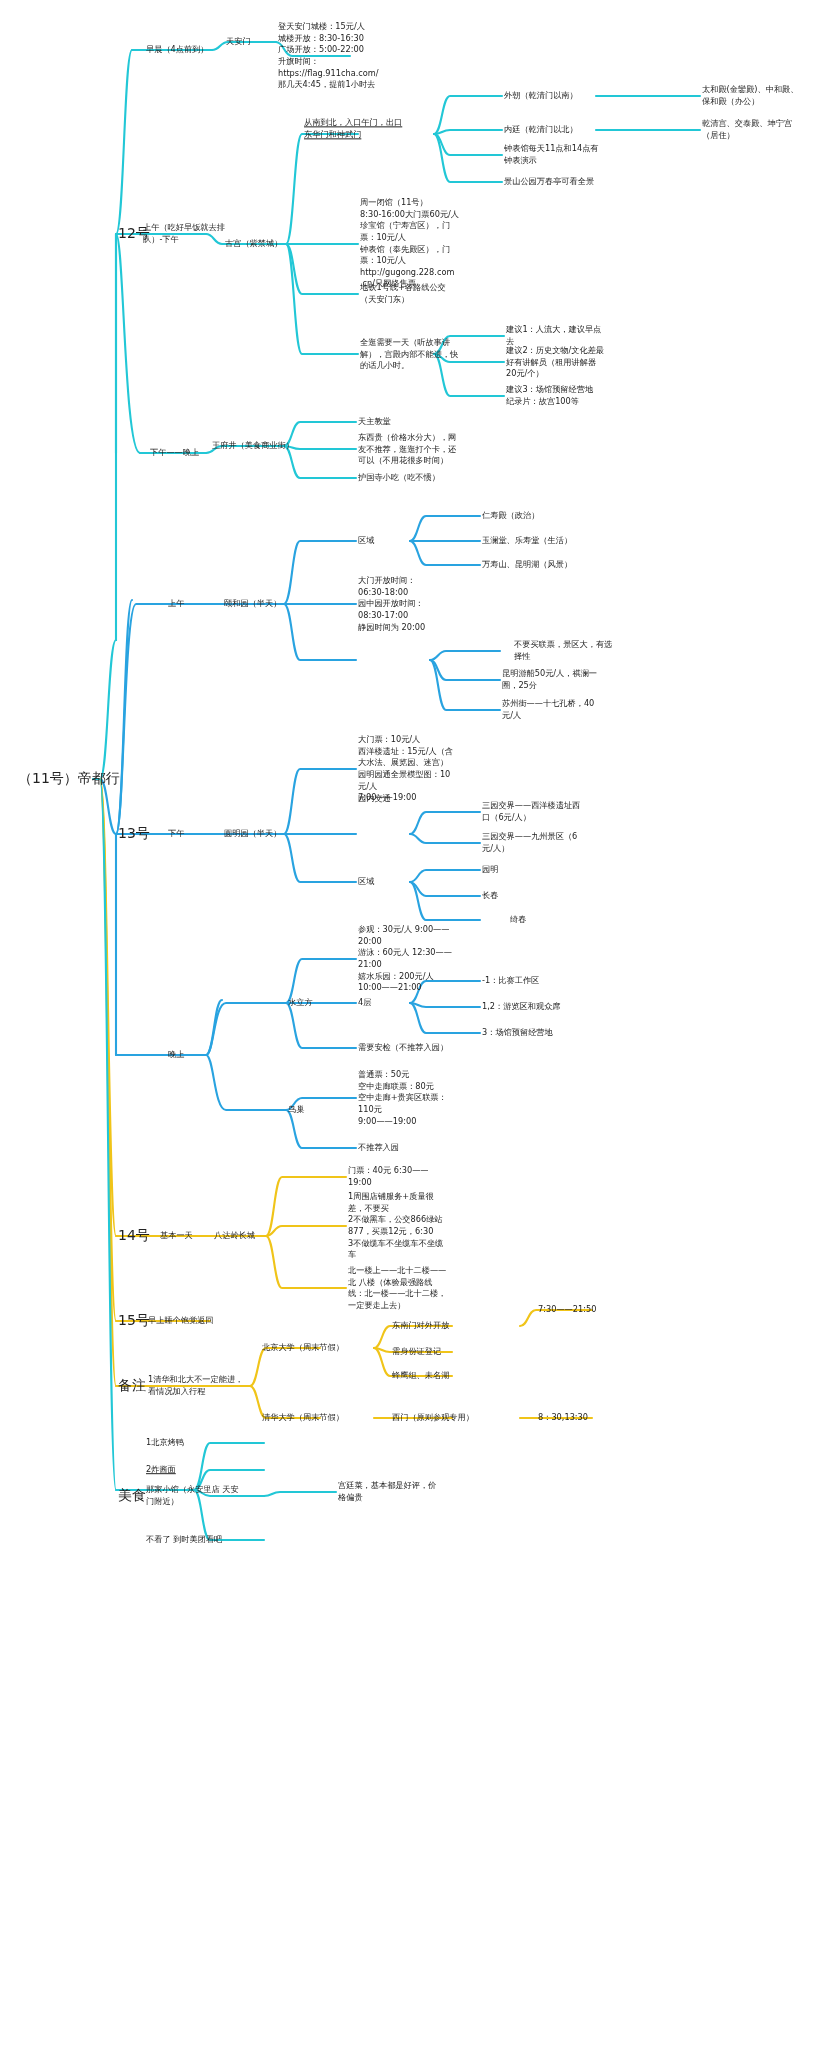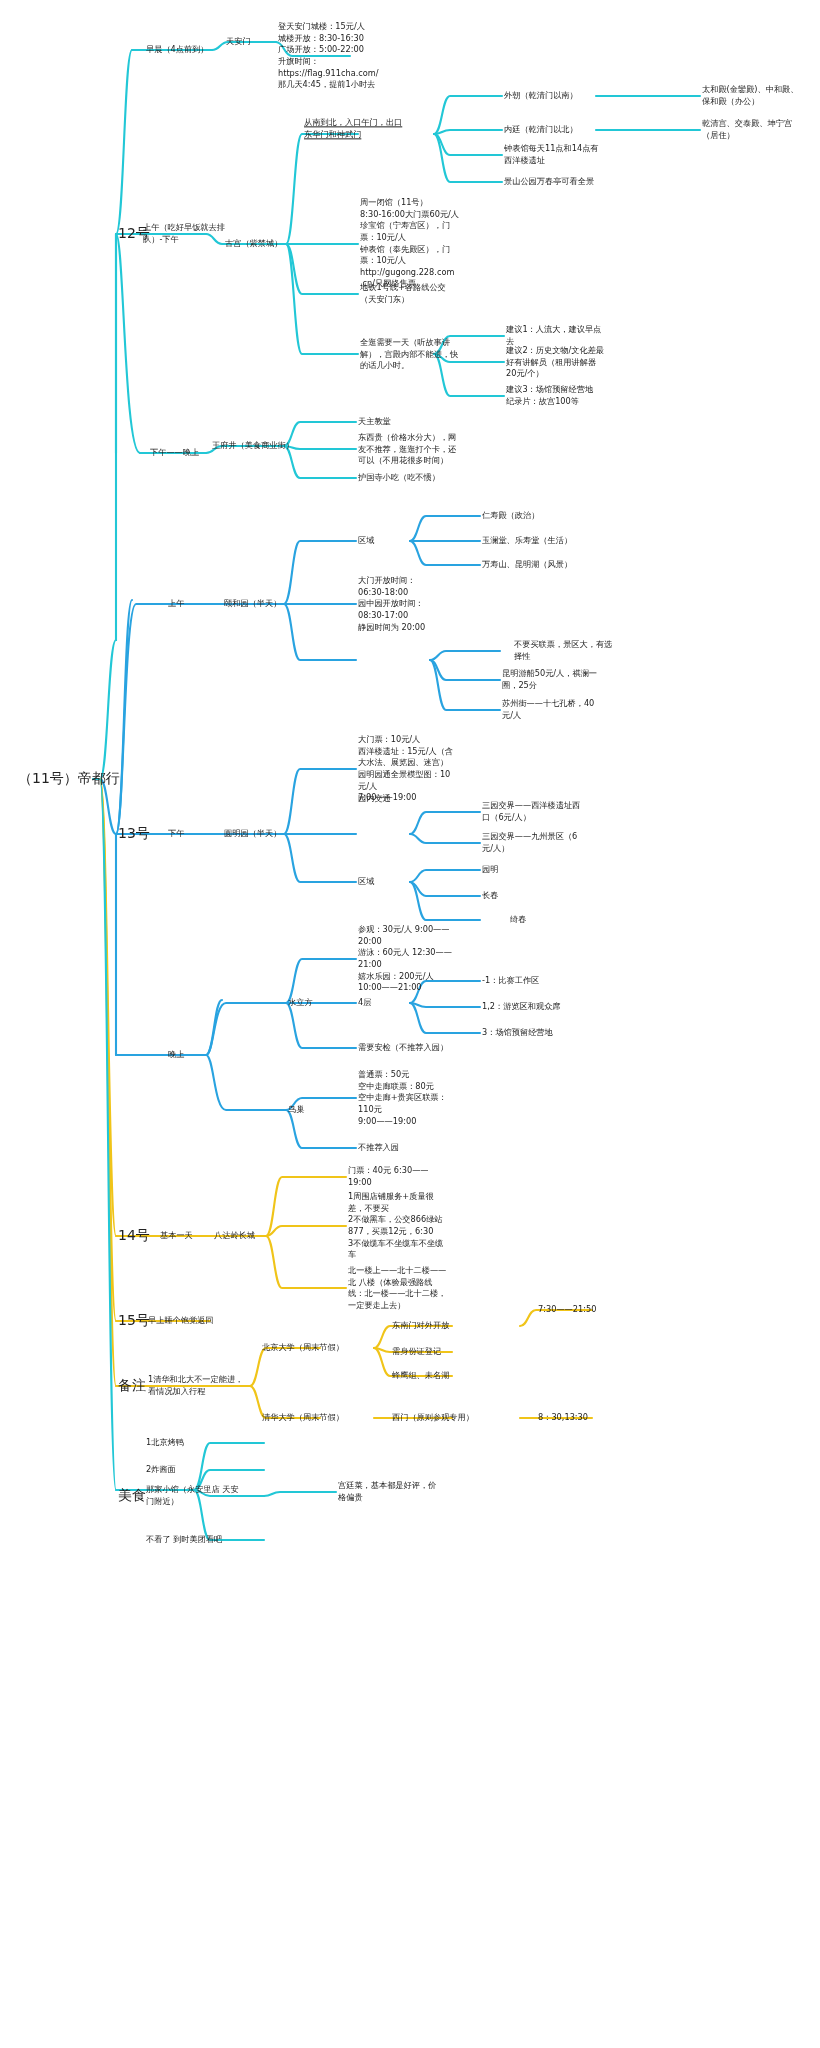--- a/index.html
+++ b/index.html
@@ -147,21 +147,21 @@
   <div class="node c" style="left:225px;top:244px;">古宫（紫禁城）</div>
   <div class="node c" style="left:304px;top:129px;text-decoration:underline;">从南到北，入口午门，出口
 东华门和神武门</div>
   <div class="node c" style="left:504px;top:96px;">外朝（乾清门以南）</div>
   <div class="node c" style="left:702px;top:96px;">太和殿(金鑾殿)、中和殿、
 保和殿（办公）</div>
   <div class="node c" style="left:504px;top:130px;">内廷（乾清门以北）</div>
   <div class="node c" style="left:702px;top:130px;">乾清宫、交泰殿、坤宁宫
 （居住）</div>
   <div class="node c" style="left:504px;top:155px;">钟表馆每天11点和14点有
-西洋楼遗址</div>
+钟表演示</div>
   <div class="node c" style="left:504px;top:182px;">景山公园万春亭可看全景</div>
   <div class="node c" style="left:360px;top:244px;">周一闭馆（11号）
 8:30-16:00大门票60元/人
 珍宝馆（宁寿宫区），门
 票：10元/人
 钟表馆（奉先殿区），门
 票：10元/人
 http://gugong.228.com
 .cn/只网络售票</div>
   <div class="node c" style="left:360px;top:294px;">地铁1号线+各路线公交
@@ -269,19 +269,19 @@
   <div class="node c" style="left:392px;top:1326px;">东南门对外开放</div>
   <div class="node c" style="left:538px;top:1310px;">7:30——21:50</div>
   <div class="node c" style="left:392px;top:1352px;">需身份证登记</div>
   <div class="node c" style="left:392px;top:1376px;">蜂鹰组、未名湖</div>
   <div class="node c" style="left:262px;top:1418px;">清华大学（周末节假）</div>
   <div class="node c" style="left:392px;top:1418px;">西门（原则参观专用）</div>
   <div class="node c" style="left:538px;top:1418px;">8：30,13:30</div>
 
   <div class="node c lvl1" style="left:118px;top:1490px;margin-top:6px;">美食</div>
   <div class="node c" style="left:146px;top:1443px;">1北京烤鸭</div>
-  <div class="node c" style="left:146px;top:1470px;">2炸酱面</div>
+  <div class="node c" style="left:146px;top:1470px;text-decoration:underline;">2炸酱面</div>
   <div class="node c" style="left:146px;top:1496px;">那家小馆（永安里店 天安
 门附近）</div>
   <div class="node c" style="left:338px;top:1492px;">宫廷菜，基本都是好评，价
 格偏贵</div>
   <div class="node c" style="left:146px;top:1540px;">不看了 到时美团看吧</div>
 </div>
 
 </body></html>

